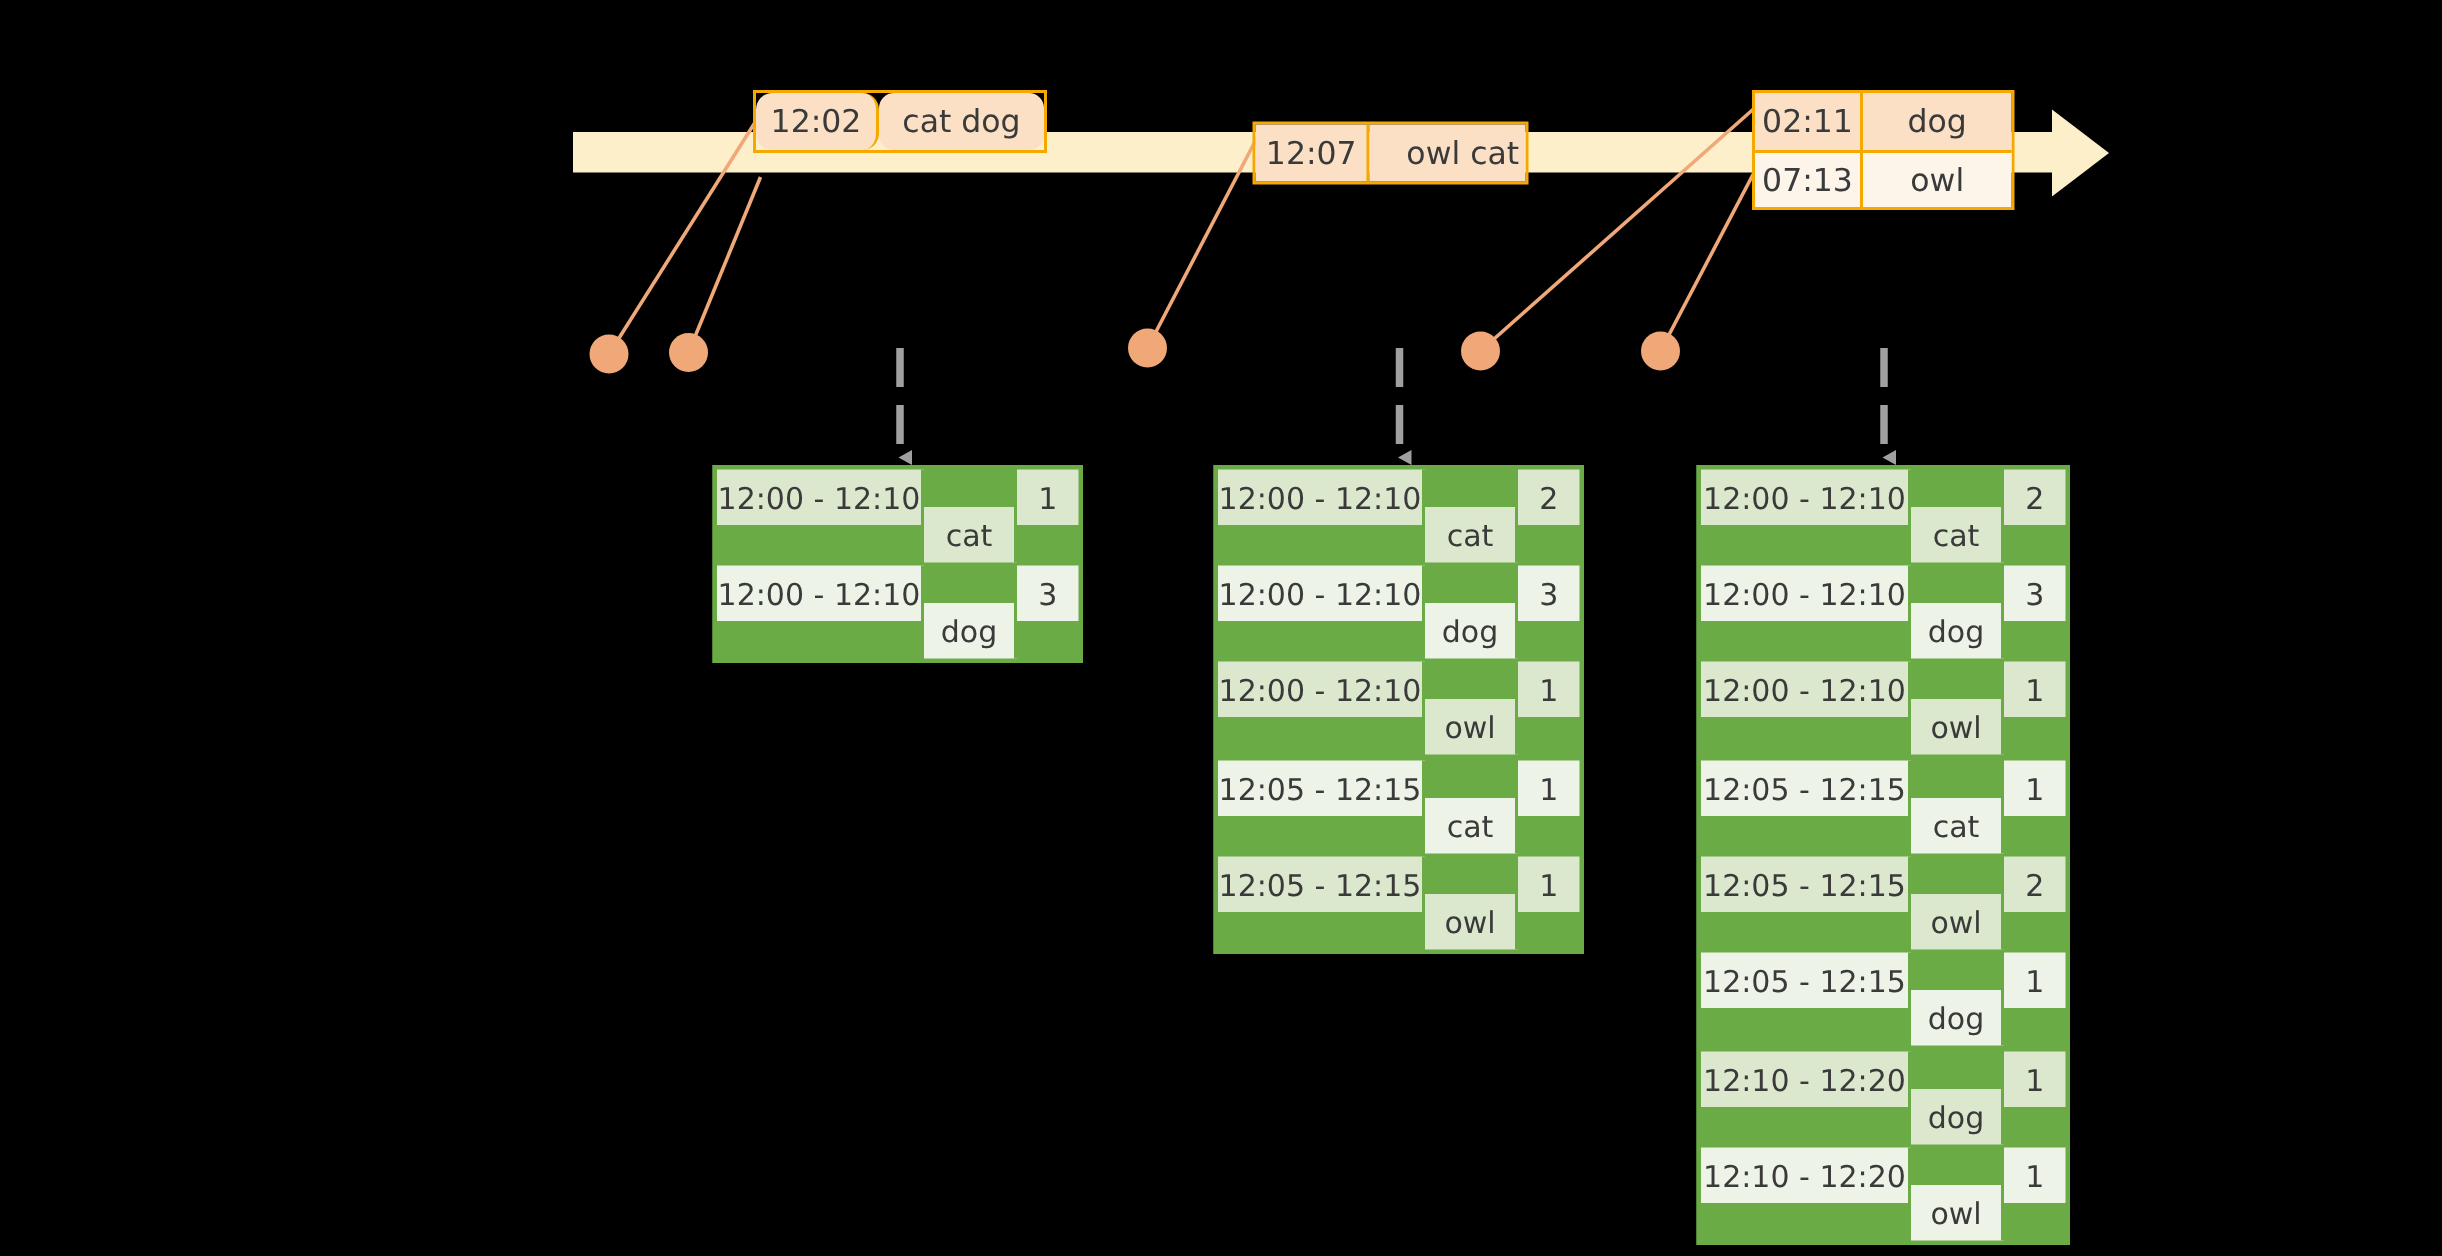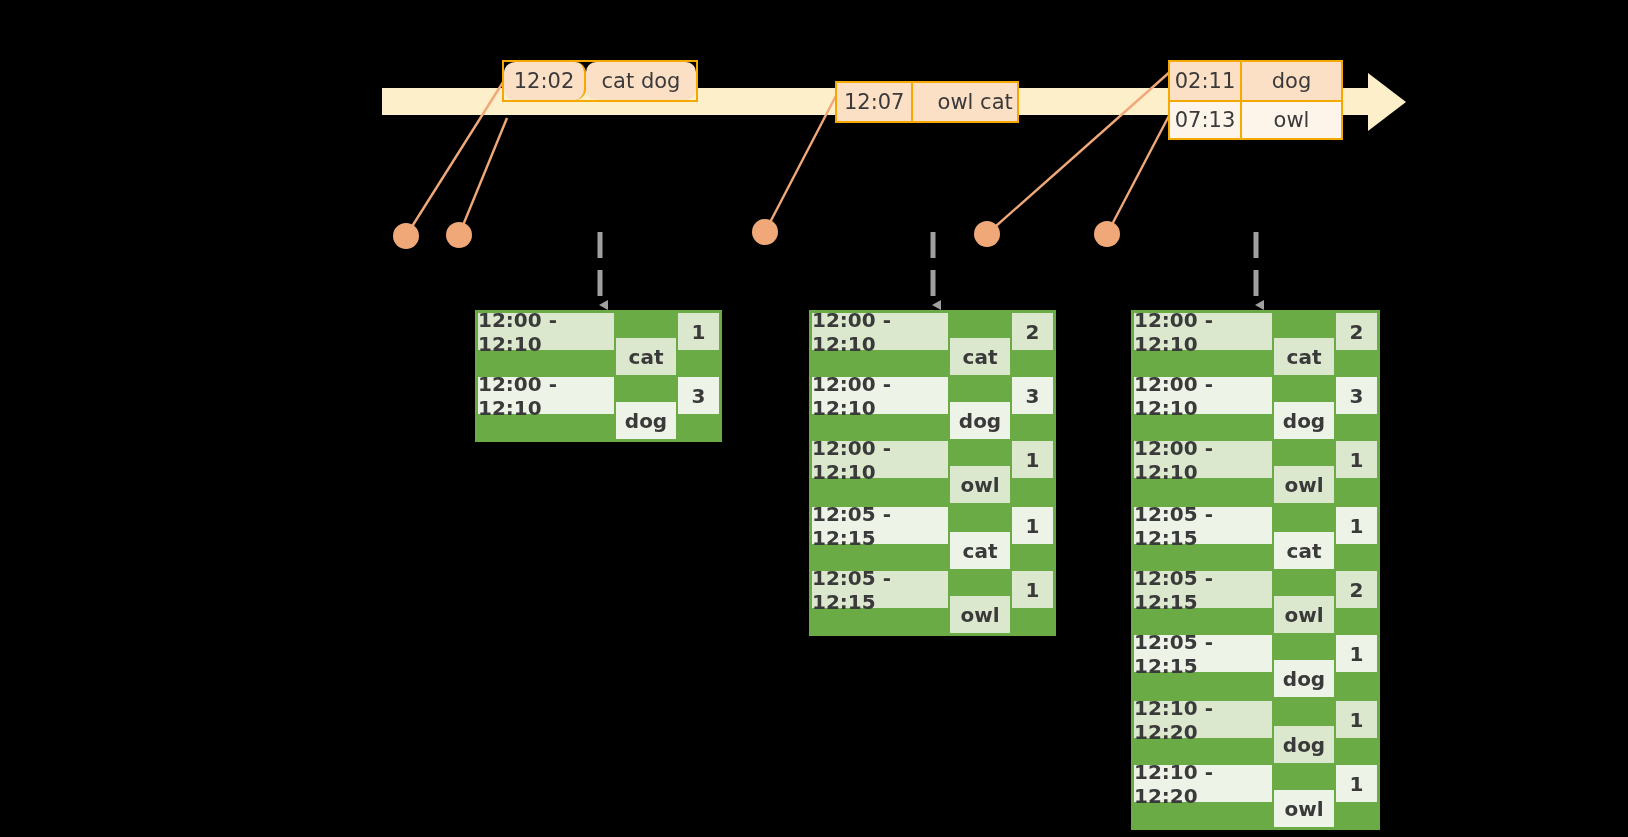--- a/index.html
+++ b/index.html
@@ -53,21 +53,20 @@
   #evt-c .evt-time{width:72px;}
   #evt-c .evt-val{width:99px;}
 
   
   #connectors{position:absolute;left:0;top:0;width:1628px;height:837px;pointer-events:none;}
 
   
   .result-table{
     position:absolute;border:3px solid #6aab46;box-sizing:border-box;
     background:#6aab46;
-    font-weight:bold;
   }
   .rt-row{display:flex;box-sizing:border-box;}
   .rt-row + .rt-row{border-top:2px solid #6aab46;}
   .rt-row.sep{border-top:4px solid #6aab46;}
   .rt-cell{
     display:flex;align-items:center;justify-content:center;
     font-size:20px;box-sizing:border-box;height:37px;
     background:#eef3e7;color:#3a3a3a;
   }
   .rt-row.shade .rt-cell{background:#dbe8cd;}

